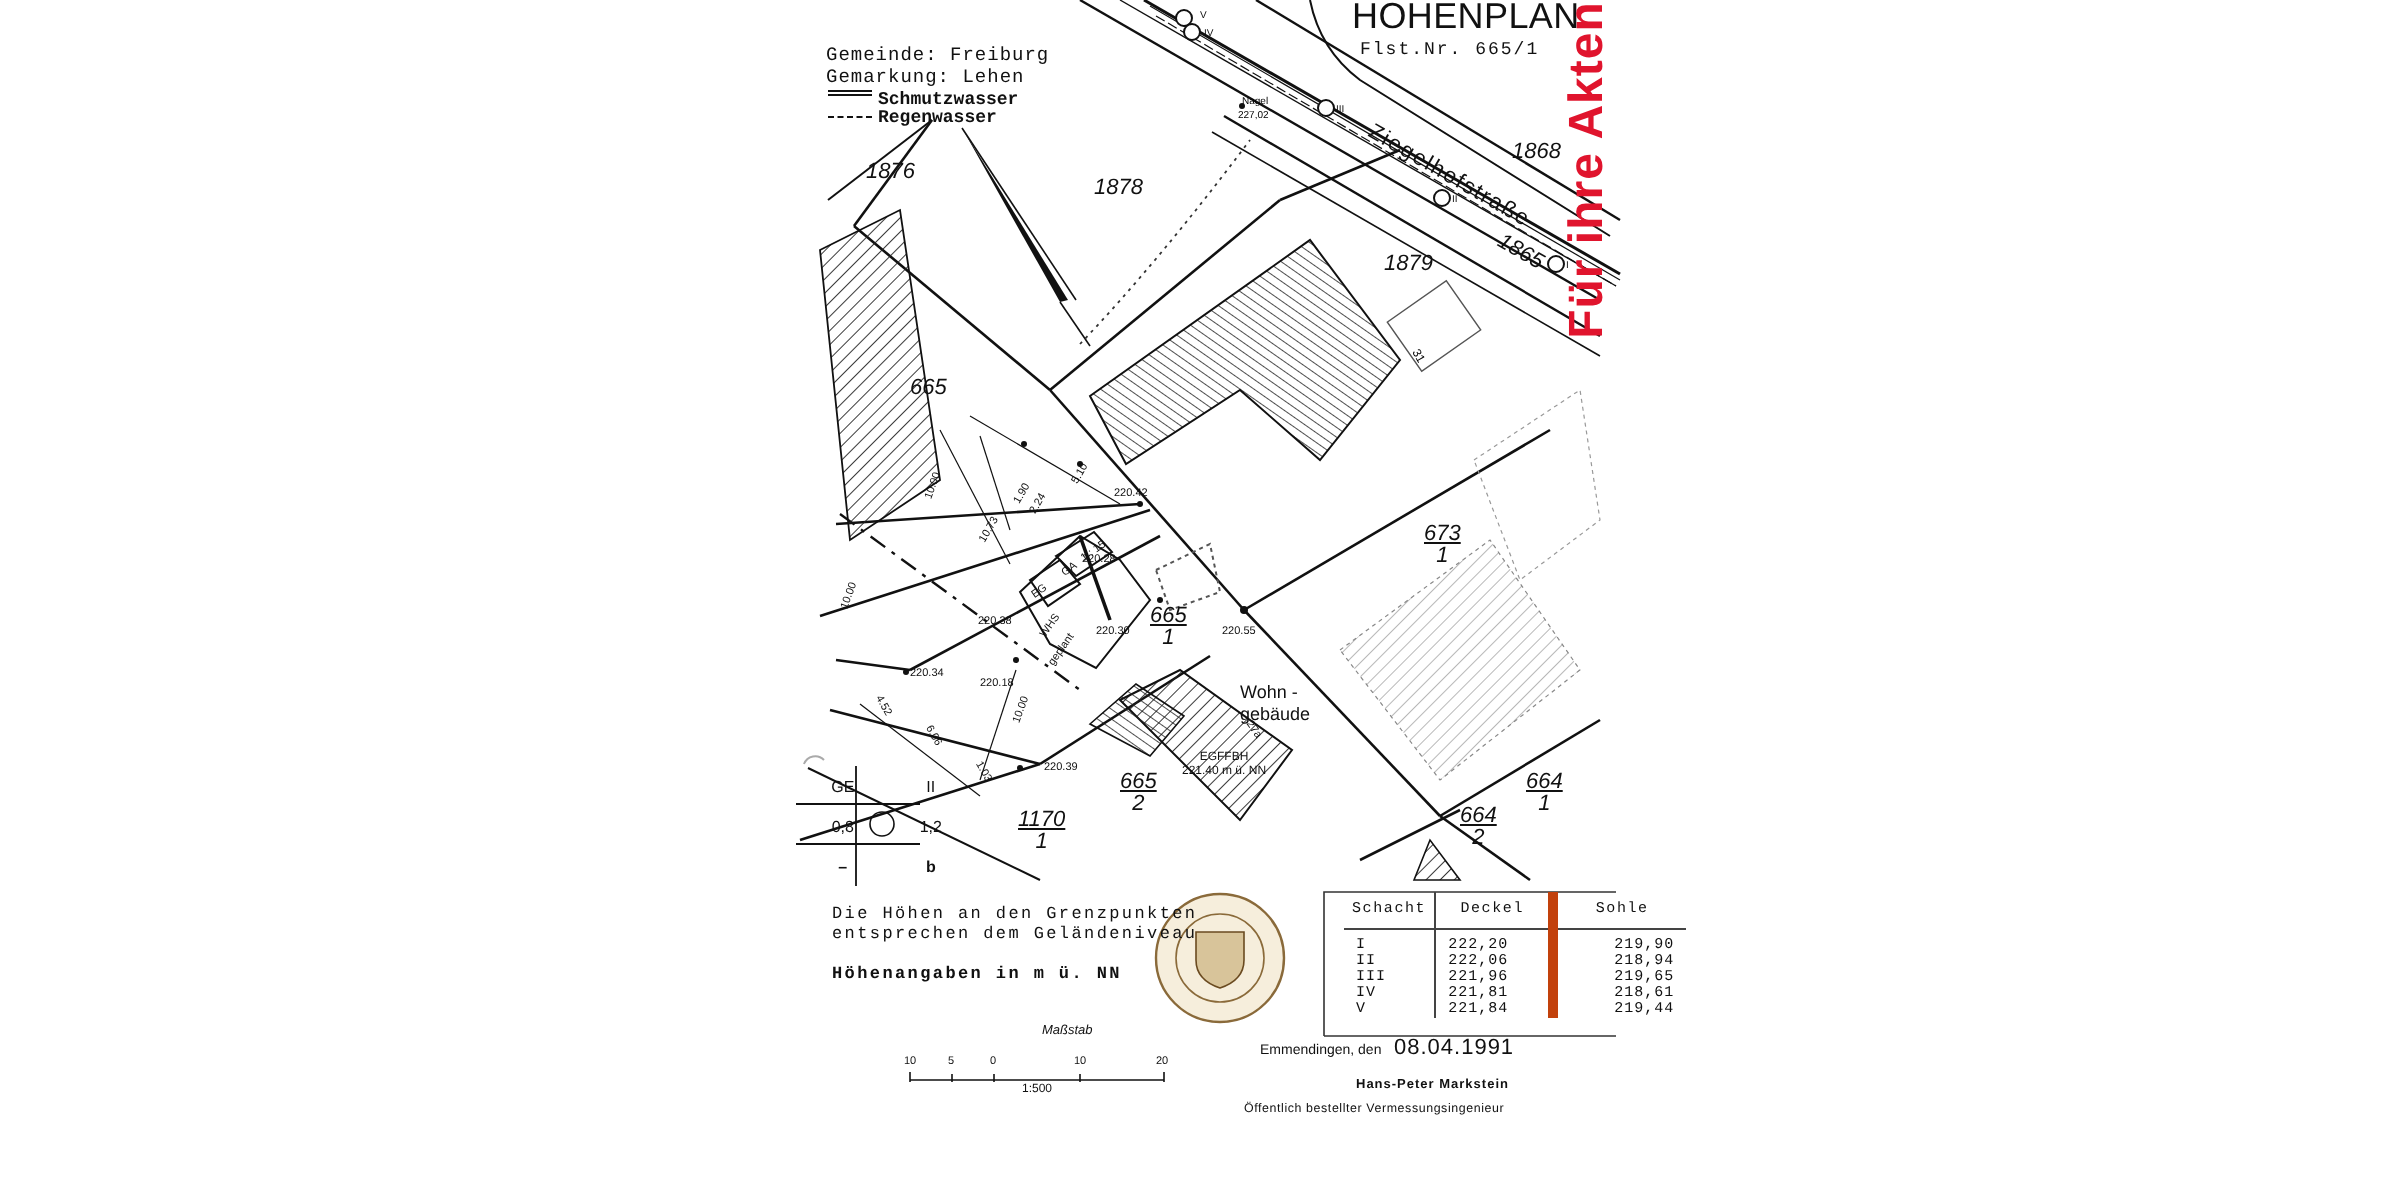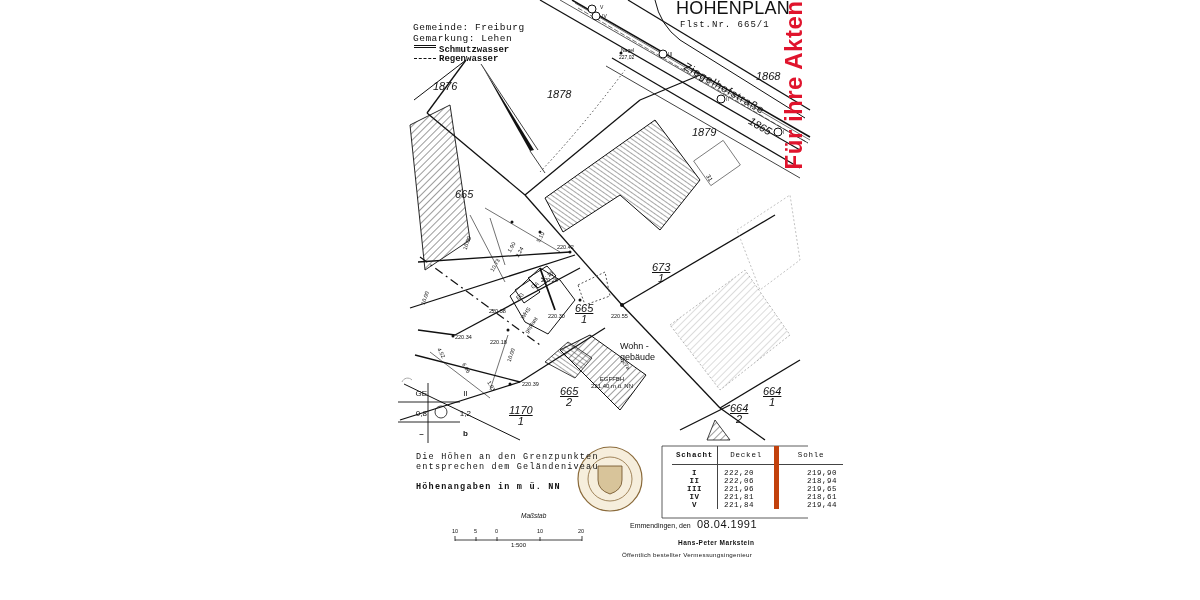--- a/index.html
+++ b/index.html
@@ -19,21 +19,21 @@
     .street { font-size:11px; letter-spacing:1px; transform-origin:left top; }
     .note { left:416px; top:452px; font-size:8.5px; letter-spacing:1.2px; line-height:10px; }
     .note2 { left:416px; top:482px; font-size:8.5px; letter-spacing:1.2px; font-weight:bold; }
     .massstab { left:521px; top:512px; font-size:6.5px; font-style:italic; }
     .ratio { left:511px; top:542px; font-size:6px; }
     .gtable { left:398px; top:382px; width:90px; }
     .gtable td { font-size:8px; text-align:center; height:18px; padding:0; }
     .shaft { left:672px; top:446px; border-collapse:collapse; font-family:"Liberation Mono", monospace; font-size:7.5px; }
     .shaft th { font-weight:normal; border-bottom:1px solid #444; padding:2px 4px; letter-spacing:0.8px; height:14px; }
     .shaft td { padding:0 6px; line-height:8px; letter-spacing:0.5px; vertical-align:top; }
-    .shaft .c1 { text-align:center; width:30px;font-weight:bold; }
+    .shaft .c1 { text-align:left; width:30px; }
     .shaft .c2 { border-left:1px solid #444; width:44px; }
     .shaft .c3 { border-left:5px solid #c2410c; width:52px; text-align:right; }
     .signoff-place { left:630px; top:522px; font-size:7px; }
     .signoff-date { left:697px; top:518px; font-size:11px; letter-spacing:0.5px; }
     .signoff-name { left:678px; top:539px; font-size:6.5px; font-weight:bold; letter-spacing:0.5px; }
     .signoff-role { left:622px; top:551px; font-size:6.2px; letter-spacing:0.3px; }
     .small { font-size:5.5px; }
     .wohn { left:620px; top:341px; font-size:9px; line-height:11px; }
     .egffbh { left:591px; top:376px; font-size:6px; line-height:7px; text-align:center; }
   </style>
@@ -207,21 +207,21 @@
 
 <div class="abs street" style="left:688px; top:60px; transform:rotate(30deg);">Ziegelhofstraße</div>
 <div class="abs parcel" style="left:748px; top:120px; transform:rotate(30deg);">1865</div>
 
 <div class="abs parcel" style="left:433px; top:80px;">1876</div>
 <div class="abs parcel" style="left:547px; top:88px;font-style:italic;">1878</div>
 <div class="abs parcel" style="left:756px; top:70px;">1868</div>
 <div class="abs parcel" style="left:692px; top:126px;">1879</div>
 <div class="abs parcel" style="left:455px; top:188px;">665</div>
 
-<div class="abs parcel-frac" style="left:652px; top:262px;">
+<div class="abs parcel-frac" style="left:712px; top:262px;">
   <span class="num">673</span><span>1</span>
 </div>
 <div class="abs parcel-frac" style="left:575px; top:303px;">
   <span class="num">665</span><span>1</span>
 </div>
 <div class="abs parcel-frac" style="left:560px; top:386px;">
   <span class="num">665</span><span>2</span>
 </div>
 <div class="abs parcel-frac" style="left:509px; top:405px;">
   <span class="num">1170</span><span>1</span>

